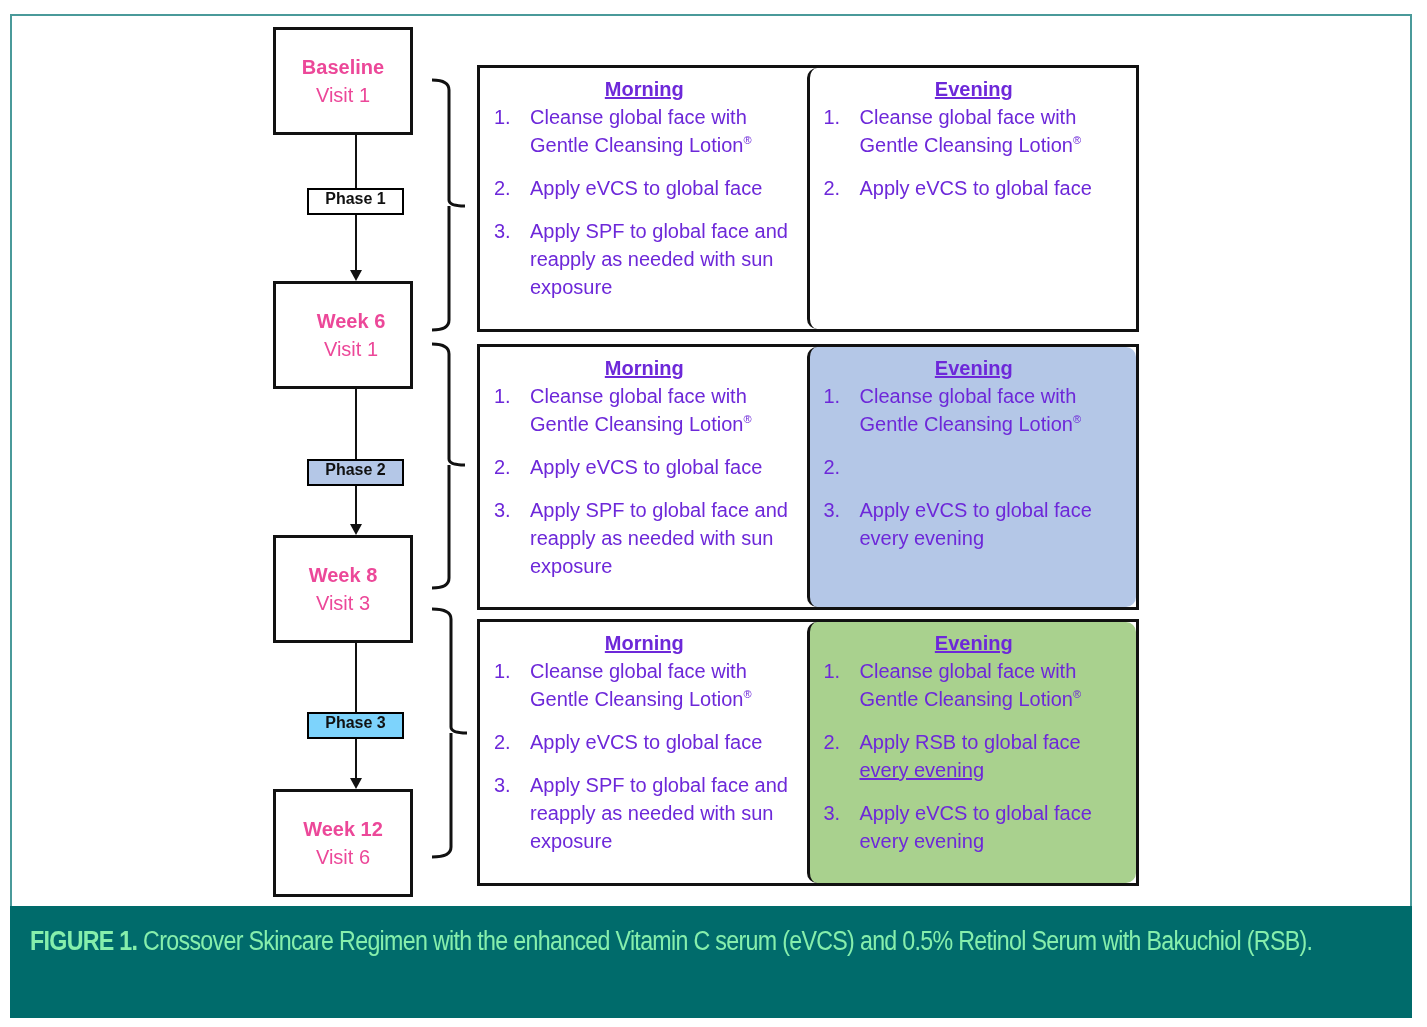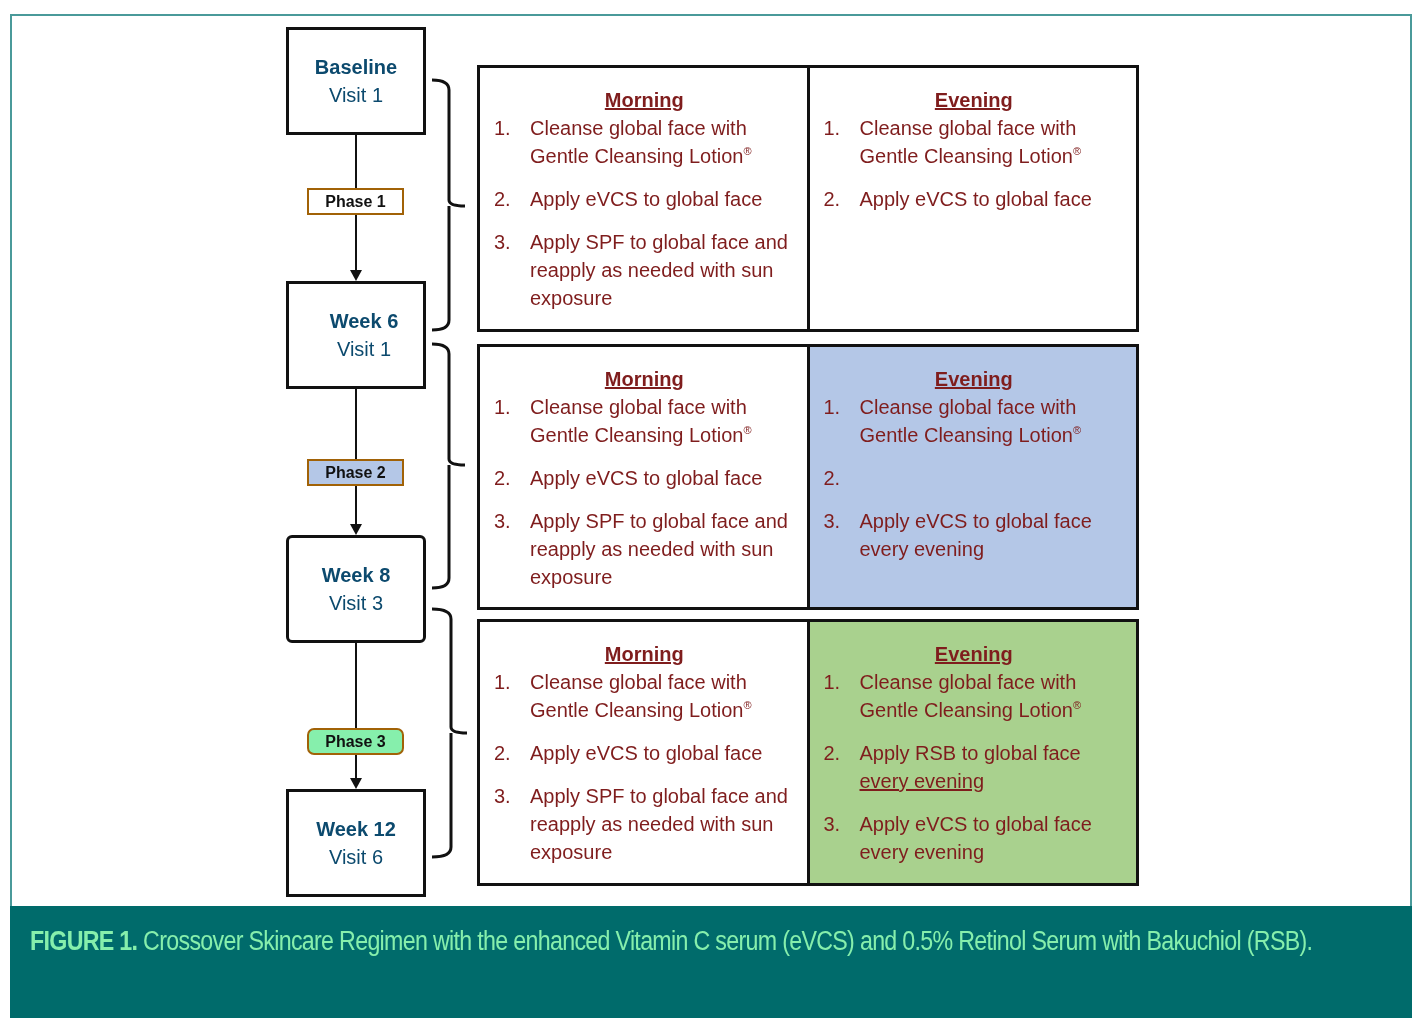--- a/index.html
+++ b/index.html
@@ -8,37 +8,37 @@
   .frame { position: absolute; left: 10px; top: 14px; width: 1402px; height: 1002px;
            border: 2px solid #4a9a9a; box-sizing: border-box; background: #fff; }
   .caption { position: absolute; left: 10px; top: 906px; width: 1402px; height: 112px;
              background: #006b6b; color: #86efac; box-sizing: border-box;
              padding: 14px 20px 0 20px; font-size: 27px; line-height: 43px;
              font-family: "Liberation Sans", sans-serif; letter-spacing: -0.8px;
              transform-origin: left top; }
   .caption .lbl { font-weight: bold; }
   .caption-inner { transform: scaleX(0.86); transform-origin: left top; width: 116%; }
 
-  .visit { position: absolute; left: 286px; width: 140px; height: 108px;
+  .visit { position: absolute; left: 273px; width: 140px; height: 108px;
            border: 3px solid #111; box-sizing: border-box; background: #fff;
            display: flex; flex-direction: column; align-items: center; justify-content: center;
-           font-size: 20px; color: #0c4a6e; line-height: 28px; }
+           font-size: 20px; color: #ec4899; line-height: 28px; }
   .visit .t { font-weight: bold; }
   .phase { position: absolute; left: 307px; width: 97px; height: 27px;
-           border: 2px solid #a16207; box-sizing: border-box;
-           display: flex; align-items: center; justify-content: center;
+           border: 2px solid #000000; box-sizing: border-box;
+           display: flex; align-items: flex-start; justify-content: center;
            font-size: 16px; font-weight: bold; color: #111; }
   .vline { position: absolute; left: 355px; width: 2px; background: #111; }
   .arrow { position: absolute; left: 350px; width: 0; height: 0;
            border-left: 6px solid transparent; border-right: 6px solid transparent;
            border-top: 11px solid #111; }
 
   .regimen { position: absolute; left: 477px; width: 662px; border: 3px solid #111;
              box-sizing: border-box; display: flex; background: #fff; }
-  .col { flex: 1; padding: 19px 10px 0 12px; box-sizing: border-box; color: #7f1d1d; font-size: 20px; }
+  .col { flex: 1; padding: 8px 10px 0 12px; box-sizing: border-box; color: #6d28d9; font-size: 20px; border-radius: 10px; }
   .col + .col { border-left: 3px solid #111; }
   .col-title { text-align: center; font-weight: bold; text-decoration: underline; line-height: 26px; margin-bottom: 1px; }
   ol { margin: 0; padding: 0; list-style: none; }
   li { display: flex; line-height: 28px; margin-bottom: 15px; }
   li .n { width: 36px; flex: none; padding-left: 2px; }
   li .u { text-decoration: underline; }
   sup { font-size: 11px; line-height: 0; }
 
   svg.braces { position: absolute; left: 0; top: 0; }
 </style>
@@ -48,21 +48,21 @@
 <div class="frame"></div>
 
 <div class="visit" style="top:27px;">
   <span class="t">Baseline</span>
   <span>Visit 1</span>
 </div>
 <div class="visit" style="top:281px;padding-left:16px;">
   <span class="t">Week 6</span>
   <span>Visit 1</span>
 </div>
-<div class="visit" style="top:535px;border-radius:6px;">
+<div class="visit" style="top:535px;">
   <span class="t">Week 8</span>
   <span>Visit 3</span>
 </div>
 <div class="visit" style="top:789px;">
   <span class="t">Week 12</span>
   <span>Visit 6</span>
 </div>
 
 <div class="vline" style="top:135px;height:136px;"></div>
 <div class="arrow" style="top:270px;"></div>
@@ -70,21 +70,21 @@
 <div class="arrow" style="top:524px;"></div>
 <div class="vline" style="top:643px;height:136px;"></div>
 <div class="arrow" style="top:778px;"></div>
 
 <div class="phase" style="top:188px;background:#ffffff;">
   <span>Phase 1</span>
 </div>
 <div class="phase" style="top:449px;background:#b4c7e7;margin-top:10px;">
   <span>Phase 2</span>
 </div>
-<div class="phase" style="top:728px;background:#86efac;border-radius:7px;">
+<div class="phase" style="top:712px;background:#7dd3fc;">
   <span>Phase 3</span>
 </div>
 
 <svg class="braces" width="1427" height="1027">
   <g fill="none" stroke="#111" stroke-width="3">
     <path d="M432,80 Q449,80 449,90 L449,200 Q449,206 465,206 M449,206 Q449,212 449,222 L449,320 Q449,330 432,330"></path>
     <path d="M432,344 Q449,344 449,354 L449,459 Q449,465 465,465 M449,465 Q449,471 449,481 L449,578 Q449,588 432,588"></path>
     <path d="M432,609 Q451,609 451,619 L451,727 Q451,733 467,733 M451,733 Q451,739 451,749 L451,847 Q451,857 432,857"></path>
   </g>
 </svg>

